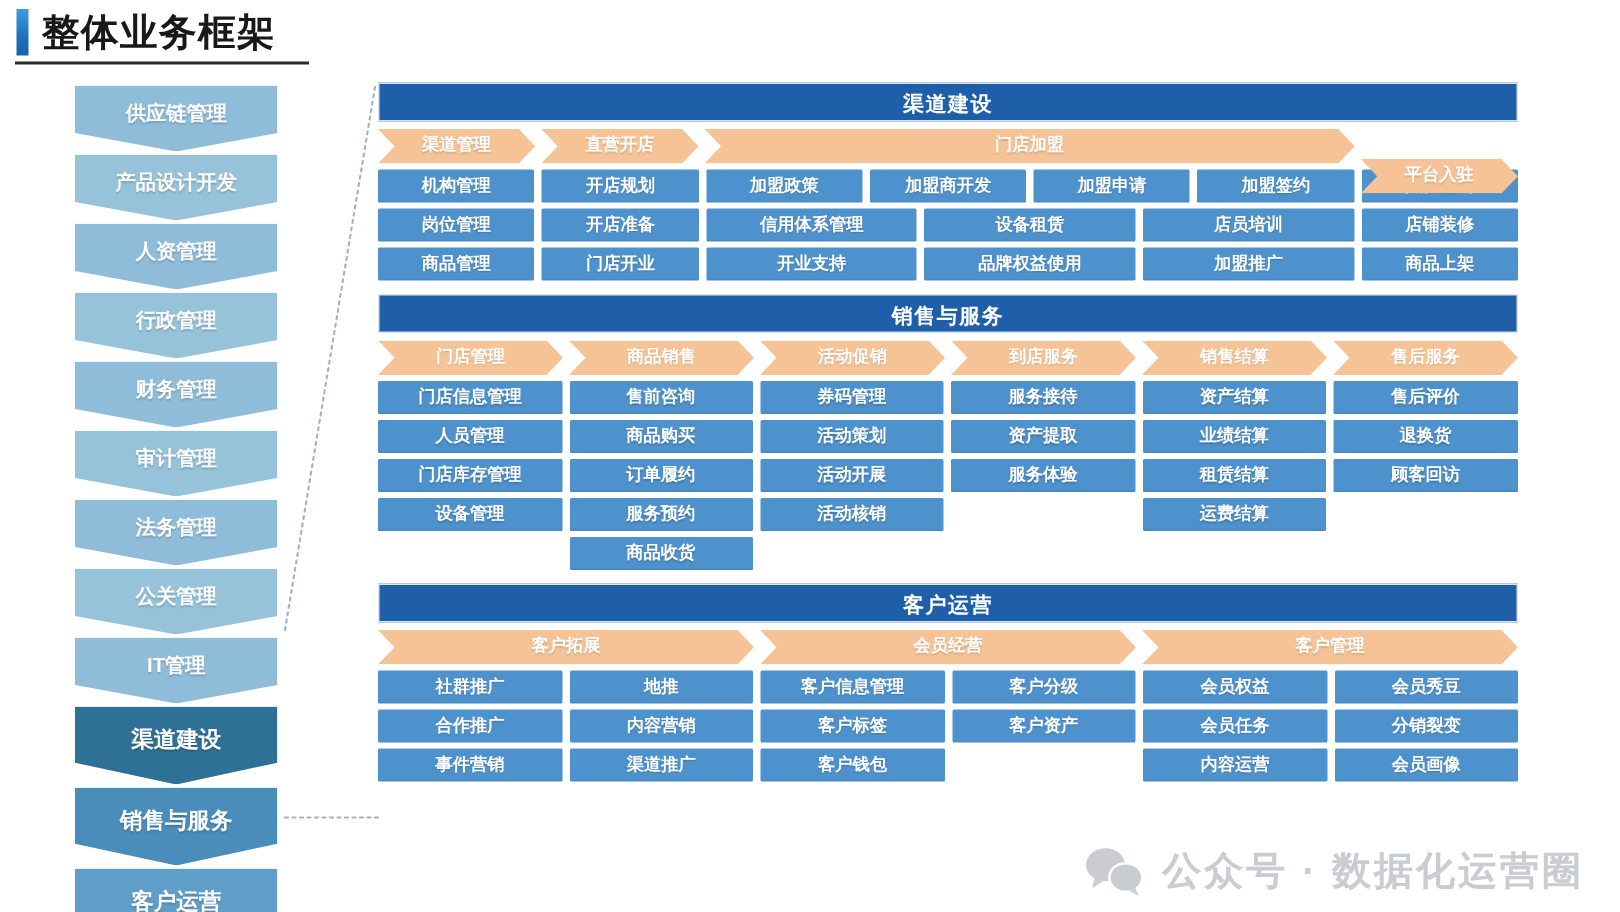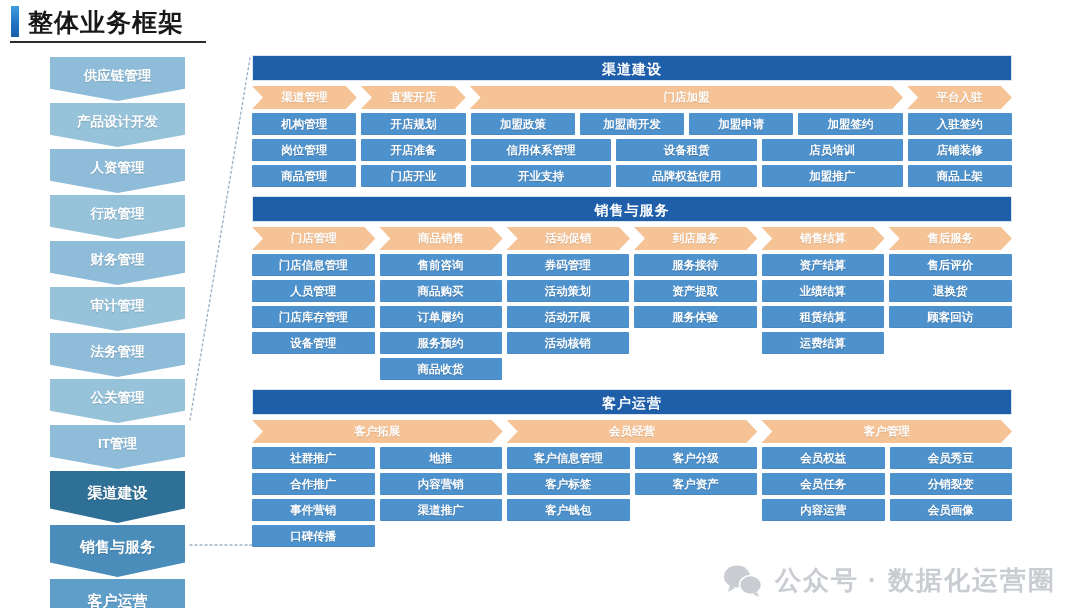--- a/index.html
+++ b/index.html
@@ -144,21 +144,21 @@
     </div>
   </div>
 
 <div id="content">
     <div class="section">
       <div class="sec-header">渠道建设</div>
       <div class="chev-row">
         <div class="chev" style="width: 104.841px;">渠道管理</div>
         <div class="chev" style="width: 104.841px;">直营开店</div>
         <div class="chev" style="width: 433.477px;">门店加盟</div>
-        <div class="chev" style="width: 104.841px;">平台入驻</div>
+        <div class="chev" style="width: 104.841px; margin-top: 20px;">平台入驻</div>
       </div>
       <div class="cols">
         <div class="col" style="width: 104.42px;">
           <div class="cellrow">
             <div class="cell" style="flex: 1 1 0px;">机构管理</div>
           </div>
           <div class="cellrow">
             <div class="cell" style="flex: 1 1 0px;">岗位管理</div>
           </div>
           <div class="cellrow">
@@ -312,23 +312,20 @@
         <div class="col" style="width: 122.5px;">
           <div class="cellrow">
             <div class="cell" style="flex: 1 1 0px;">社群推广</div>
           </div>
           <div class="cellrow">
             <div class="cell" style="flex: 1 1 0px;">合作推广</div>
           </div>
           <div class="cellrow">
             <div class="cell" style="flex: 1 1 0px;">事件营销</div>
           </div>
-          <div class="cellrow">
-            <div class="cell" style="flex: 1 1 0px;">口碑传播</div>
-          </div>
         </div>
         <div class="col" style="width: 122.5px;">
           <div class="cellrow">
             <div class="cell" style="flex: 1 1 0px;">地推</div>
           </div>
           <div class="cellrow">
             <div class="cell" style="flex: 1 1 0px;">内容营销</div>
           </div>
           <div class="cellrow">
             <div class="cell" style="flex: 1 1 0px;">渠道推广</div>

